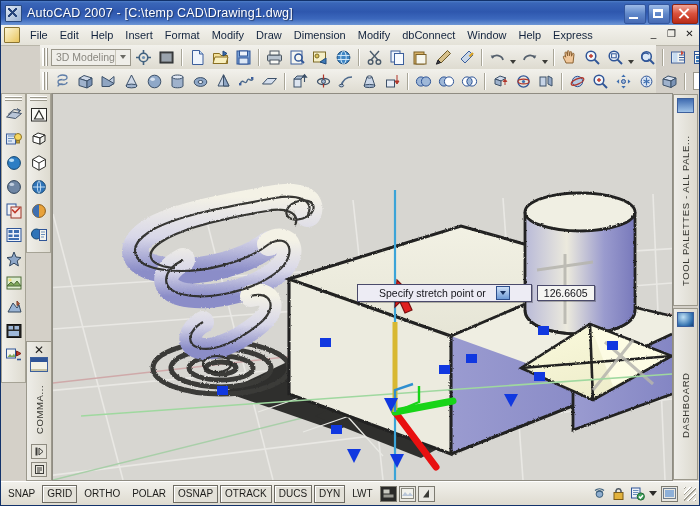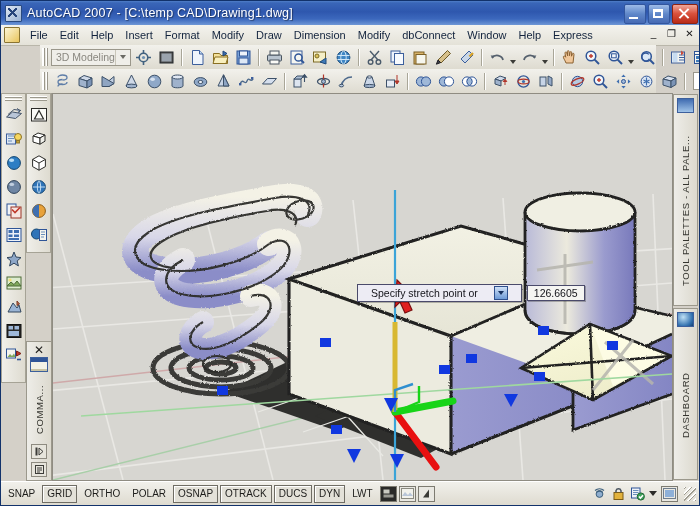--- a/index.html
+++ b/index.html
@@ -153,21 +153,21 @@
   .canvaswrap{
     position:absolute;left:51px;top:92px;width:621px;height:388px;
     background:#d7d6d1;overflow:hidden;border:1px solid #8f8c82;box-sizing:border-box;
   }
   .canvaswrap svg{display:block;}
   .tooltip{
     position:absolute;left:304px;top:190px;display:flex;align-items:center;gap:5px;
     font-size:10.5px;color:#14141a;z-index:30;
   }
   .tt-box{
-    background:#edecf4;border:1px solid #4a4a6a;padding:1px 13px;display:flex;align-items:center;gap:16px;
+    background:#edecf4;border:1px solid #4a4a6a;padding:1px 21px;display:flex;align-items:center;gap:10px;
     box-shadow:1px 1px 0 rgba(0,0,0,.25);
   }
   .tt-dn{
     width:12px;height:12px;background:linear-gradient(to bottom,#cfe0f6,#6d9ad6);
     border:1px solid #2d4f8c;display:flex;align-items:center;justify-content:center;flex:none;
   }
   .tt-dn b{border-left:3px solid transparent;border-right:3px solid transparent;border-top:4px solid #16305e;display:block;}
   .tt-val{
     background:#f5f5f2;border:1px solid #4a4a6a;padding:1px 6px;
     box-shadow:1px 1px 0 rgba(0,0,0,.25);

